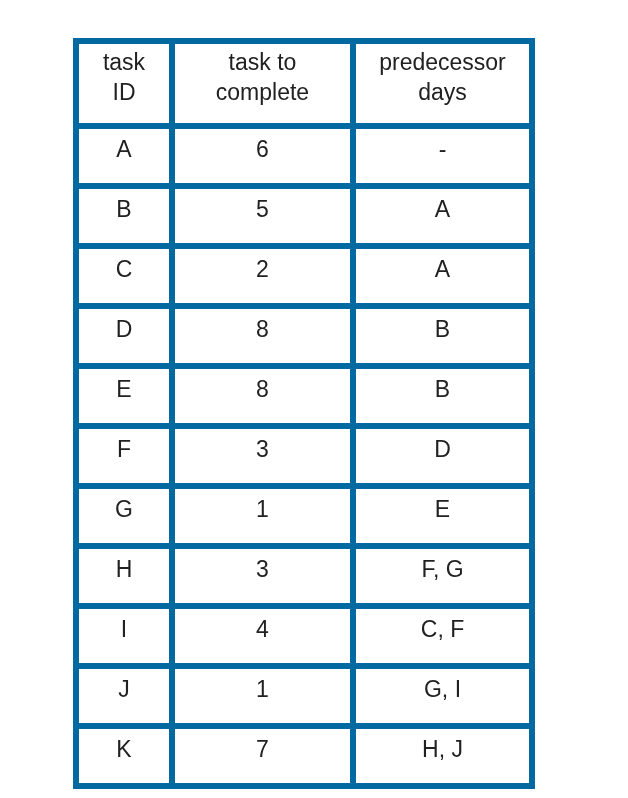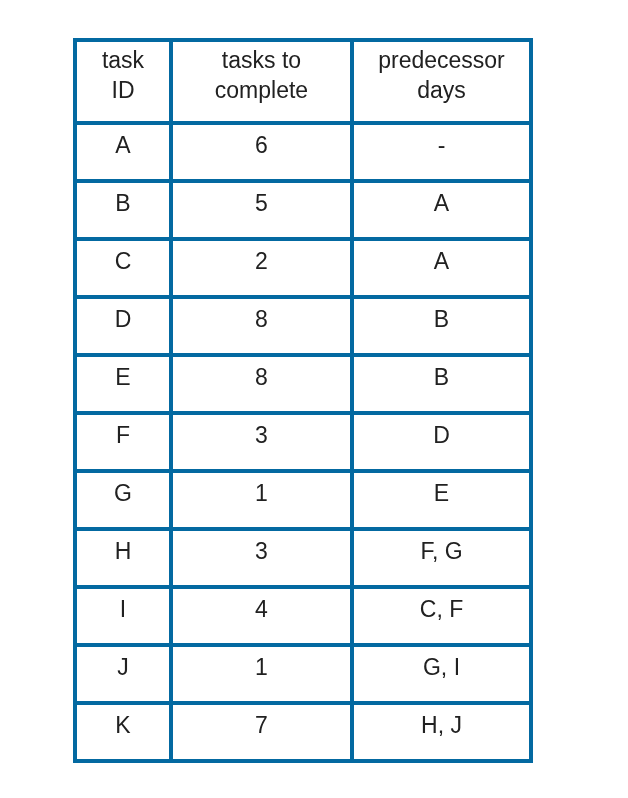--- a/index.html
+++ b/index.html
@@ -26,21 +26,21 @@
     top: 38px;
     border-collapse: collapse;
     table-layout: fixed;
     width: 456px;
     font-size: 23px;
     line-height: 30px;
     color: #212121;
   }
   table.task-table th,
   table.task-table td {
-    border: 4px solid #0369a1;
+    border: 6px solid #0369a1;
     text-align: center;
     vertical-align: top;
     padding: 5px 2px 0 2px;
     font-weight: 400;
     overflow: hidden;
   }
   table.task-table th {
     height: 76px;
     padding-top: 3px;
   }
@@ -62,21 +62,21 @@
       <col class="c-days">
       <col class="c-pred">
     </colgroup>
     <thead>
       <tr>
         <th>
           <span class="hline">task</span>
           <span class="hline">ID</span>
         </th>
         <th>
-          <span class="hline">tasks to</span>
+          <span class="hline">task to</span>
           <span class="hline">complete</span>
         </th>
         <th>
           <span class="hline">predecessor</span>
           <span class="hline">days</span>
         </th>
       </tr>
     </thead>
     <tbody>
       <tr>

